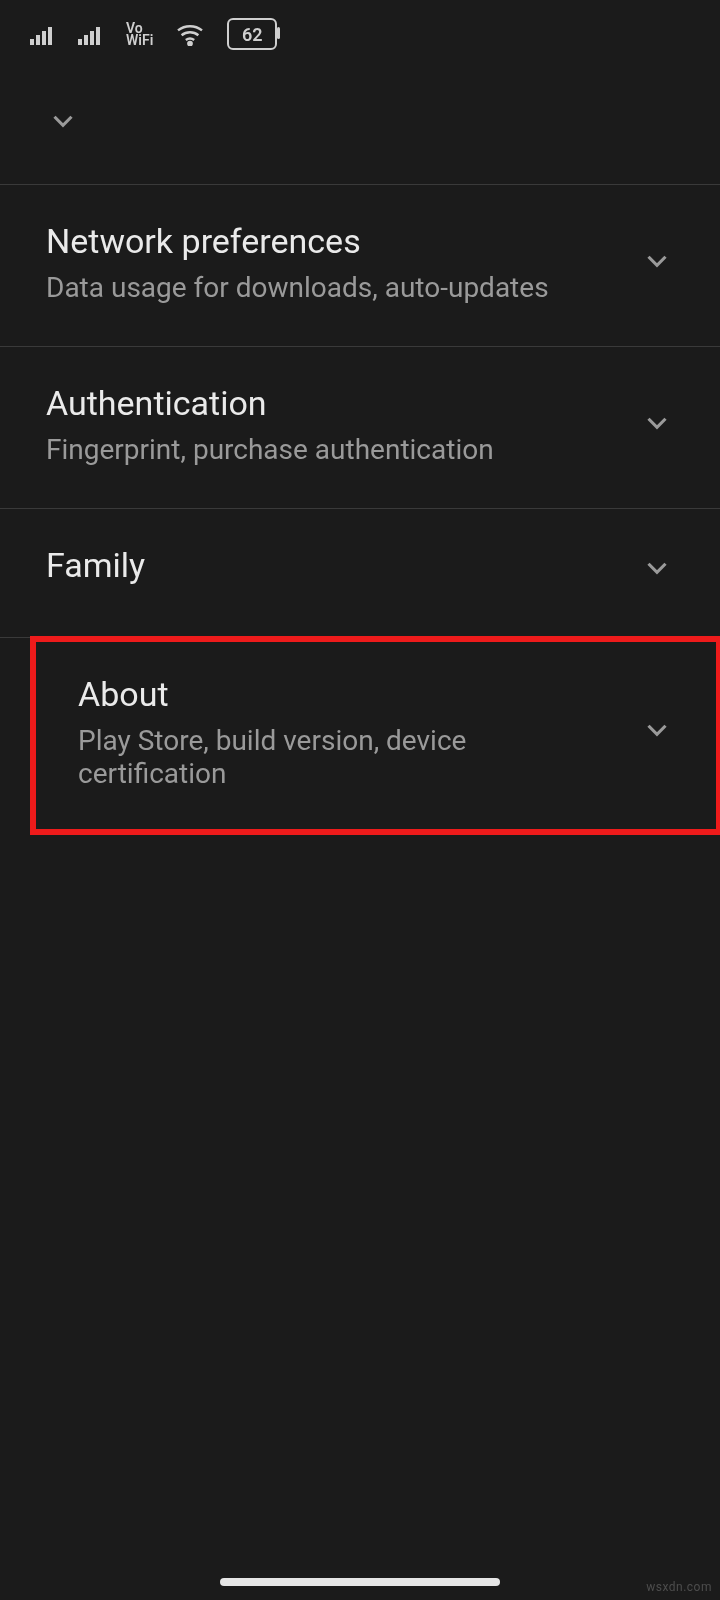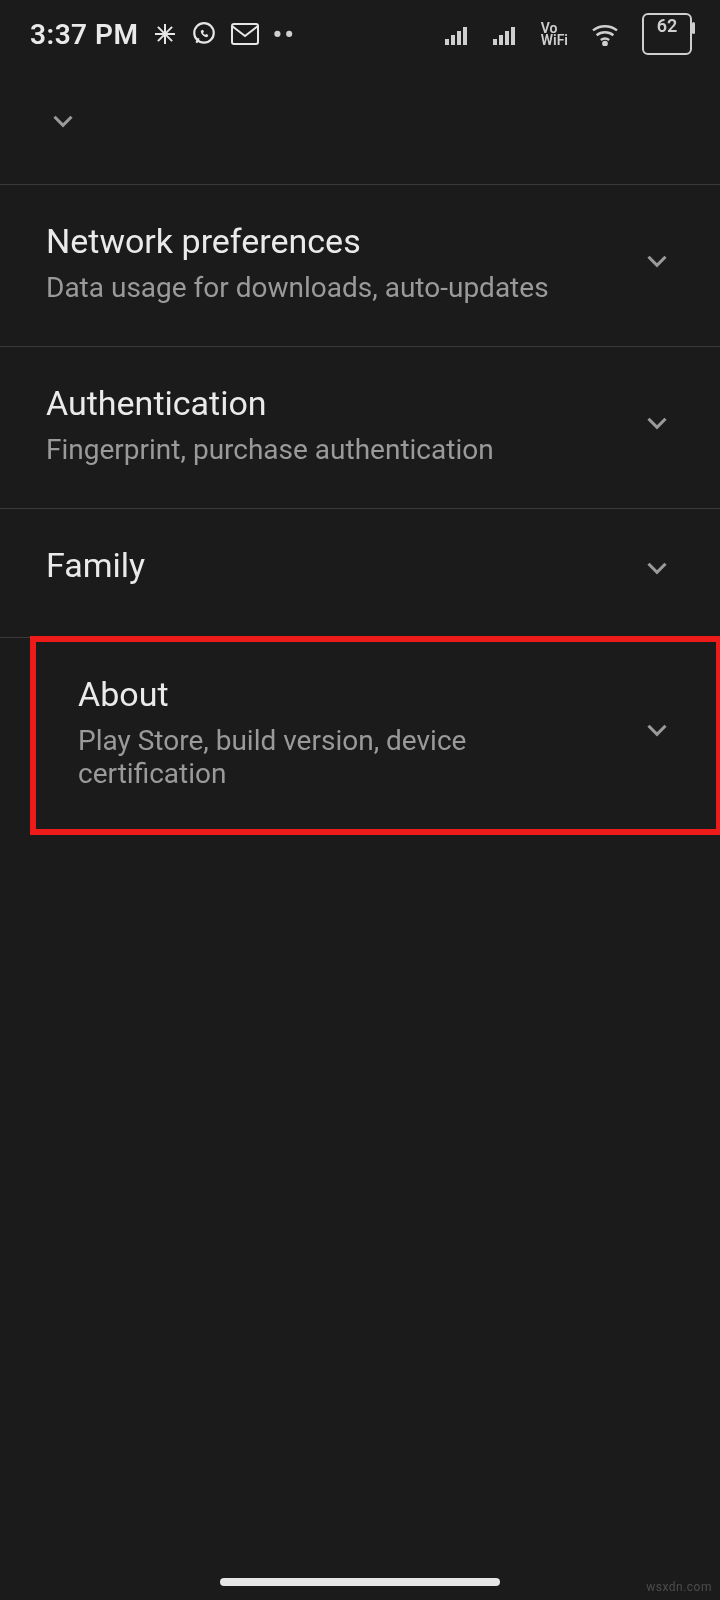--- a/index.html
+++ b/index.html
@@ -28,22 +28,22 @@
     display: flex;
     align-items: center;
     gap: 14px;
   }
   .status-left .clock { letter-spacing: .5px; font-weight: 600; }
   .status-icon { display:inline-flex; align-items:center; justify-content:center; }
   .status-right { gap: 22px; }
   .battery-box {
     border: 2px solid #cfcfcf;
     border-radius: 6px;
-    width: 50px; height: 42px;
-    display:flex; justify-content:center;
+    width: 50px; height: 32px;
+    display:flex; align-items:center; justify-content:center;
     font-size: 18px; font-weight:600; color:#cfcfcf;
     position: relative;
   }
   .battery-box::after{
     content:""; position:absolute; right:-5px; top:7px;
     width:3px; height:12px; background:#cfcfcf; border-radius:2px;
   }
   .vo-wifi { font-size:14px; line-height:12px; text-align:left; color:#cfcfcf; font-weight:600;}
 
   
@@ -92,42 +92,20 @@
 
   .watermark{
     position:absolute; bottom:6px; right:8px;
     font-size:12px; color:#4d4d4d; letter-spacing:.5px;text-align:right;
   }
 </style>
 </head>
 <body>
 
 <div class="status-bar">
-  <div class="status-left">
-    <span class="clock">3:37 PM</span>
-    <span class="status-icon">
-      <svg width="24" height="24" viewBox="0 0 24 24" fill="none" stroke="#e6e6e6" stroke-width="2">
-        <path d="M12 2v20M2 12h20M4.9 4.9l14.2 14.2M19.1 4.9L4.9 19.1"></path>
-      </svg>
-    </span>
-    <span class="status-icon">
-      <svg width="26" height="26" viewBox="0 0 24 24" fill="none" stroke="#e6e6e6" stroke-width="2">
-        <circle cx="12" cy="11" r="9"></circle>
-          <path d="M5 20l2-4"></path>
-        <path d="M9 9c0 3 3 6 6 6l1-2-2-1-1 1c-1-1-2-2-2-2l1-1-1-2-2 1z" fill="#e6e6e6" stroke="none"></path>
-      </svg>
-    </span>
-    <span class="status-icon">
-      <svg width="28" height="22" viewBox="0 0 28 22" fill="none" stroke="#e6e6e6" stroke-width="2">
-        <rect x="1" y="1" width="26" height="20" rx="2"></rect>
-        <path d="M1 3l13 10L27 3"></path>
-      </svg>
-    </span>
-    <span class="status-icon" style="letter-spacing:2px;color:#cfcfcf;">••</span>
-  </div>
 
   <div class="status-right">
     <span class="status-icon">
       <svg width="26" height="22" viewBox="0 0 26 22" fill="#cfcfcf">
         <rect x="0" y="16" width="4" height="6"></rect>
           <rect x="6" y="12" width="4" height="10"></rect>
         <rect x="12" y="8" width="4" height="14"></rect>
           <rect x="18" y="4" width="4" height="18"></rect>
       </svg>
     </span>

